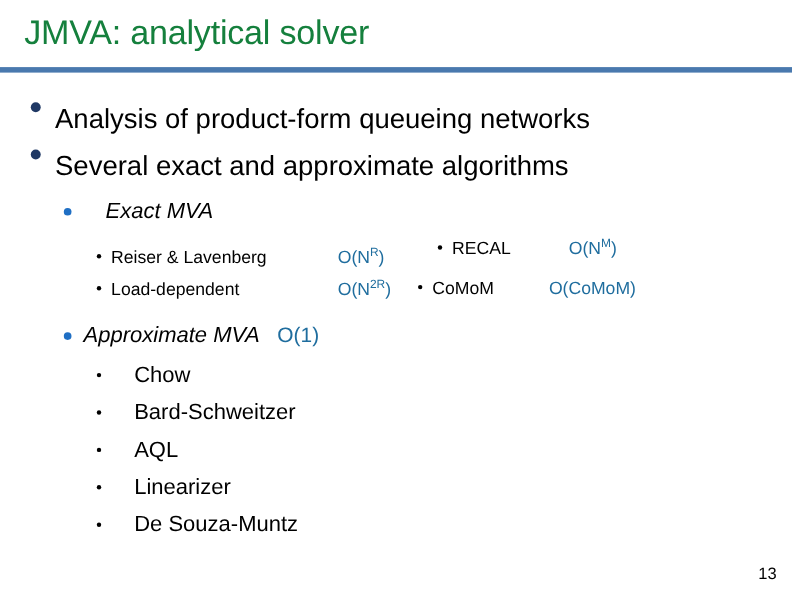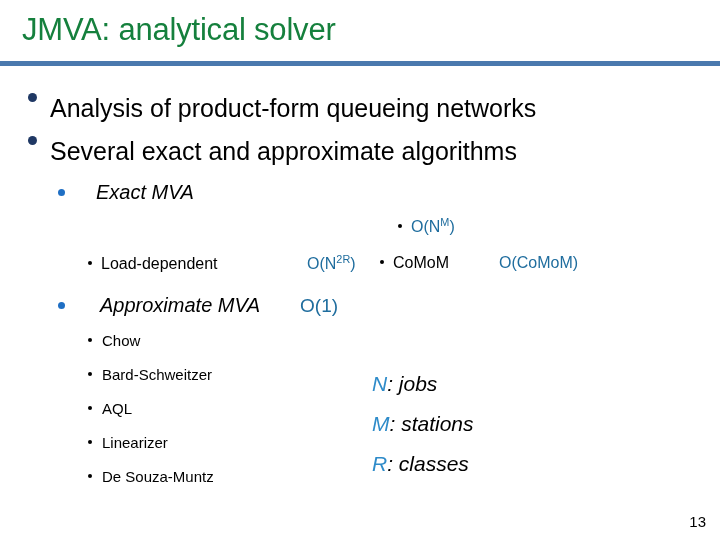--- a/index.html
+++ b/index.html
@@ -86,21 +86,21 @@
   }
   .lvl2-complexity {
     font-size: 19px;
     line-height: 25px;
     color: #1f6d9e;
     white-space: nowrap;
     margin-left: 16px;
   }
   #exact-mva-row   { left: 58px;  top: 180px; gap: 20px; }
   #normconst-row   { left: 370px; top: 180px; }
-  #approx-mva-row  { left: 58px;  top: 293px; gap: 24px; }
+  #approx-mva-row  { left: 58px;  top: 293px; }
 
   
   .lvl3-row {
     position: absolute;
     display: flex;
     align-items: baseline;
   }
   .lvl3-row .bullet-dot {
     margin-right: 9px;
     position: relative;
@@ -146,24 +146,25 @@
     display: flex;
     align-items: baseline;
     height: 34px;
   }
   #approx-list .bullet-dot {
     margin-right: 10px;
     position: relative;
     top: -4px;
   }
   #approx-list .approx-label {
-    font-size: 15px;
+    font-size: 20px;
     line-height: 22px;
     color: #000000;
     white-space: nowrap;
+    margin-left: 20px;
   }
 
   
   #legend {
     position: absolute;
     left: 372px;
     top: 370px;
   }
   #legend .legend-row {
     height: 40px;
@@ -204,29 +205,35 @@
   <div class="lvl1-row" id="lvl1-b">
     <span class="bullet-dot lvl1-dot"></span>
     <span class="lvl1-text">Several exact and approximate algorithms</span>
   </div>
 
   <div class="lvl2-row" id="exact-mva-row">
     <span class="bullet-dot lvl2-dot"></span>
     <span class="lvl2-text">Exact MVA</span>
   </div>
 
+  <div class="lvl3-row" id="alg-reiser">
+    <span class="bullet-dot lvl3-dot"></span>
+    <span class="lvl3-text">Reiser &amp; Lavenberg</span>
+    <span class="lvl3-complexity"><span>O(N</span><sup>R</sup><span>)</span></span>
+  </div>
   <div class="lvl3-row" id="alg-loaddep">
     <span class="bullet-dot lvl3-dot"></span>
     <span class="lvl3-text">Load-dependent</span>
     <span class="lvl3-complexity"><span>O(N</span><sup>2R</sup><span>)</span></span>
   </div>
 
 
   <div class="lvl3-row" id="alg-recal">
     <span class="bullet-dot lvl3-dot"></span>
+    <span class="lvl3-text">RECAL</span>
     <span class="lvl3-complexity"><span>O(N</span><sup>M</sup><span>)</span></span>
   </div>
   <div class="lvl3-row" id="alg-comom">
     <span class="bullet-dot lvl3-dot"></span>
     <span class="lvl3-text">CoMoM</span>
     <span class="lvl3-complexity"><span>O(CoMoM)</span><sup></sup><span></span></span>
   </div>
 
   <div class="lvl2-row" id="approx-mva-row">
     <span class="bullet-dot lvl2-dot"></span>
@@ -250,21 +257,16 @@
     <div class="approx-item">
       <span class="bullet-dot lvl3-dot"></span>
       <span class="approx-label">Linearizer</span>
     </div>
     <div class="approx-item">
       <span class="bullet-dot lvl3-dot"></span>
       <span class="approx-label">De Souza-Muntz</span>
     </div>
   </div>
 
-  <div id="legend">
-    <div class="legend-row"><span class="legend-sym">N</span><span>: jobs</span></div>
-    <div class="legend-row"><span class="legend-sym">M</span><span>: stations</span></div>
-    <div class="legend-row"><span class="legend-sym">R</span><span>: classes</span></div>
-  </div>
 
   <div id="slide-number">13</div>
 
 </div>
 
 </body></html>

